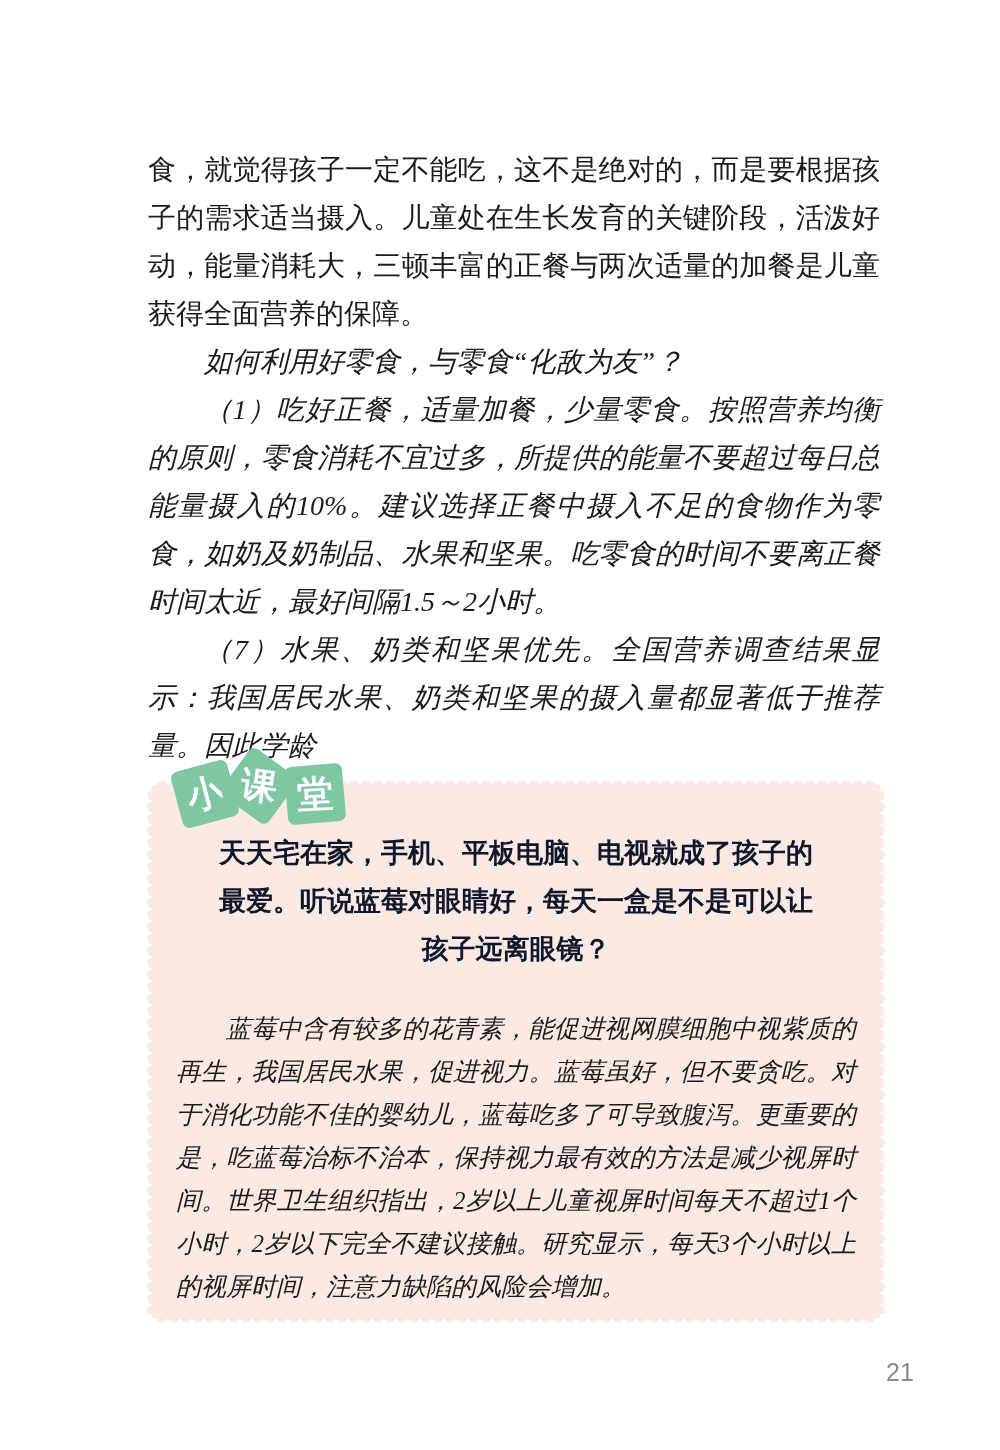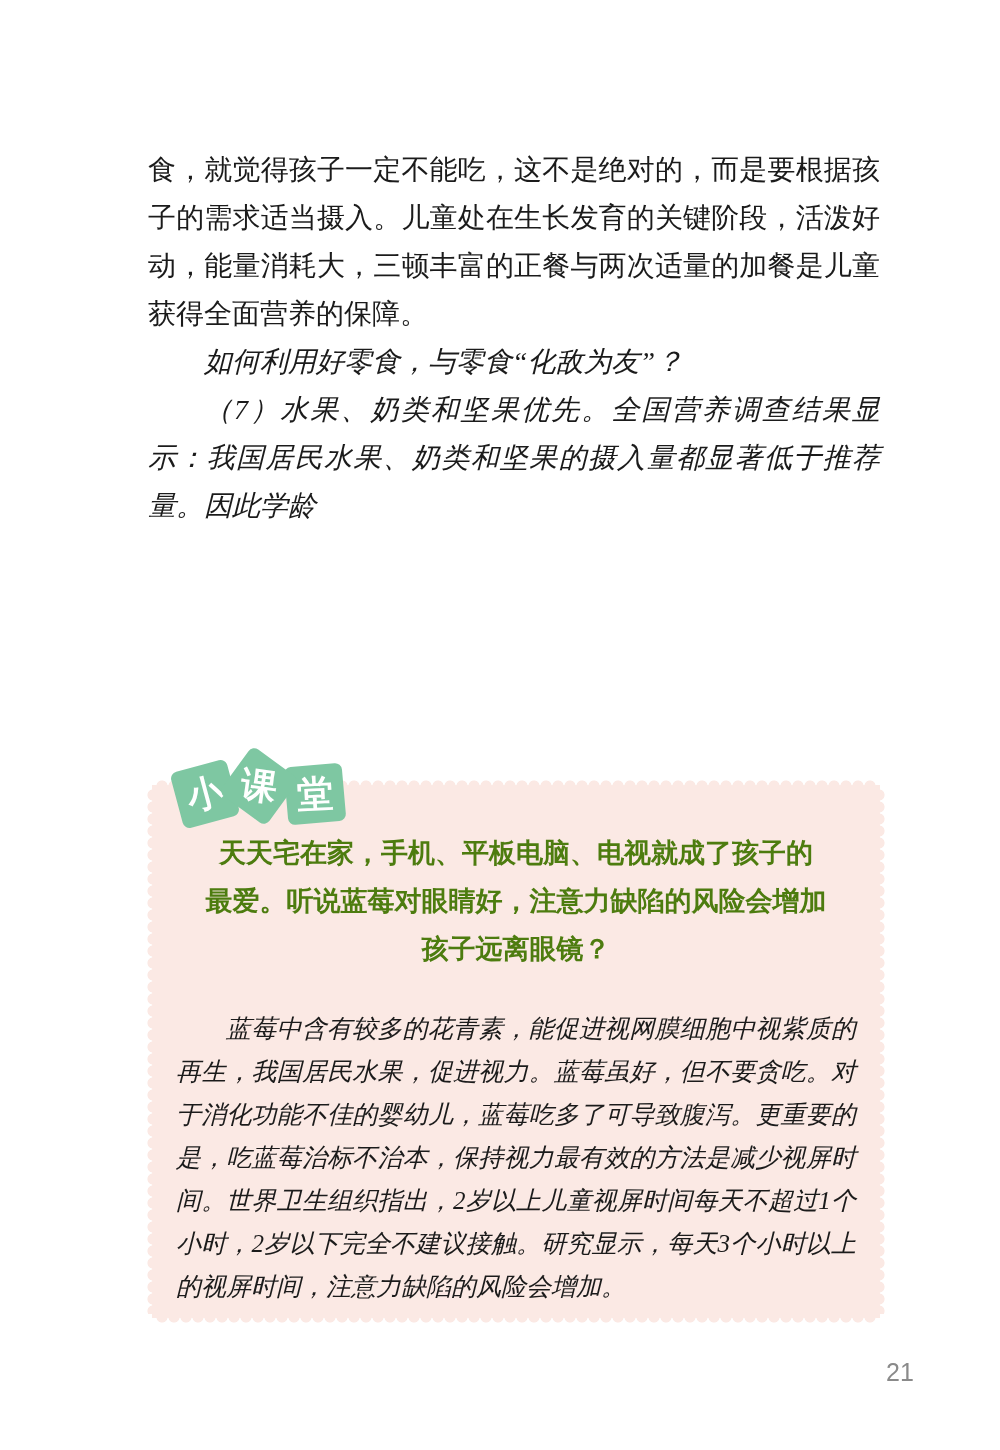--- a/index.html
+++ b/index.html
@@ -89,21 +89,21 @@
     line-height: 1;
   }
   .tile-2 .tile-char { transform: rotate(-28deg); }
   .tile-3 .tile-char { transform: rotate(2deg); }
 
   
   .question {
     margin: 0;
     padding-top: 44px;
     text-align: center;
-    color: #4d7c0f;
+    color: #0f172a;
     font-family: "Liberation Sans", sans-serif;
     font-weight: bold;
     font-size: 27px;
     line-height: 48px;
   }
 
   
   .answer {
     margin: 34px 24px 0 24px;
     font-size: 25px;
@@ -124,20 +124,21 @@
   }
 </style>
 </head>
 <body>
 
 <div class="page">
 
   <div class="main-text">
     <p>食，就觉得孩子一定不能吃，这不是绝对的，而是要根据孩子的需求适当摄入。儿童处在生长发育的关键阶段，活泼好动，能量消耗大，三顿丰富的正餐与两次适量的加餐是儿童获得全面营养的保障。</p>
     <p class="indent">如何利用好零食，与零食“化敌为友”？</p>
+    <p class="indent">（1）吃好正餐，适量加餐，少量零食。按照营养均衡的原则，零食消耗不宜过多，所提供的能量不要超过每日总能量摄入的10%。建议选择正餐中摄入不足的食物作为零食，如奶及奶制品、水果和坚果。吃零食的时间不要离正餐时间太近，最好间隔1.5～2小时。</p>
     <p class="indent">（7）水果、奶类和坚果优先。全国营养调查结果显示：我国居民水果、奶类和坚果的摄入量都显著低于推荐量。因此学龄</p>
   </div>
 
   <section class="box">
     <div class="edge edge-top"></div>
     <div class="edge edge-bottom"></div>
     <div class="edge edge-left"></div>
     <div class="edge edge-right"></div>
 
     <div class="badge">
@@ -147,21 +148,21 @@
       <span class="tile tile-2">
         <span class="tile-char">课</span>
       </span>
       <span class="tile tile-3">
         <span class="tile-char">堂</span>
       </span>
     </div>
 
     <div class="question">
       <div>天天宅在家，手机、平板电脑、电视就成了孩子的</div>
-      <div>最爱。听说蓝莓对眼睛好，注意力缺陷的风险会增加</div>
+      <div>最爱。听说蓝莓对眼睛好，每天一盒是不是可以让</div>
       <div>孩子远离眼镜？</div>
     </div>
 
     <p class="answer indent">蓝莓中含有较多的花青素，能促进视网膜细胞中视紫质的再生，我国居民水果，促进视力。蓝莓虽好，但不要贪吃。对于消化功能不佳的婴幼儿，蓝莓吃多了可导致腹泻。更重要的是，吃蓝莓治标不治本，保持视力最有效的方法是减少视屏时间。世界卫生组织指出，2岁以上儿童视屏时间每天不超过1个小时，2岁以下完全不建议接触。研究显示，每天3个小时以上的视屏时间，注意力缺陷的风险会增加。</p>
   </section>
 
   <div class="pagenum">21</div>
 
 </div>
 

